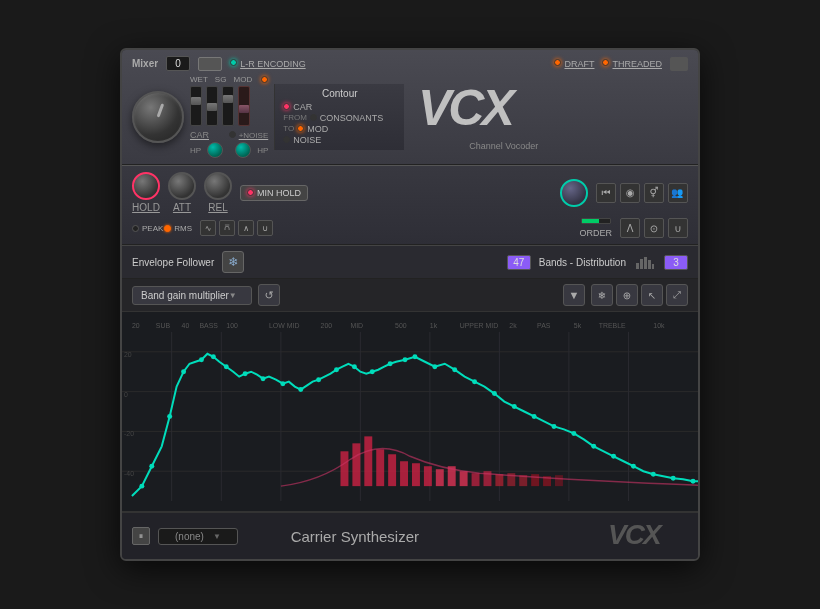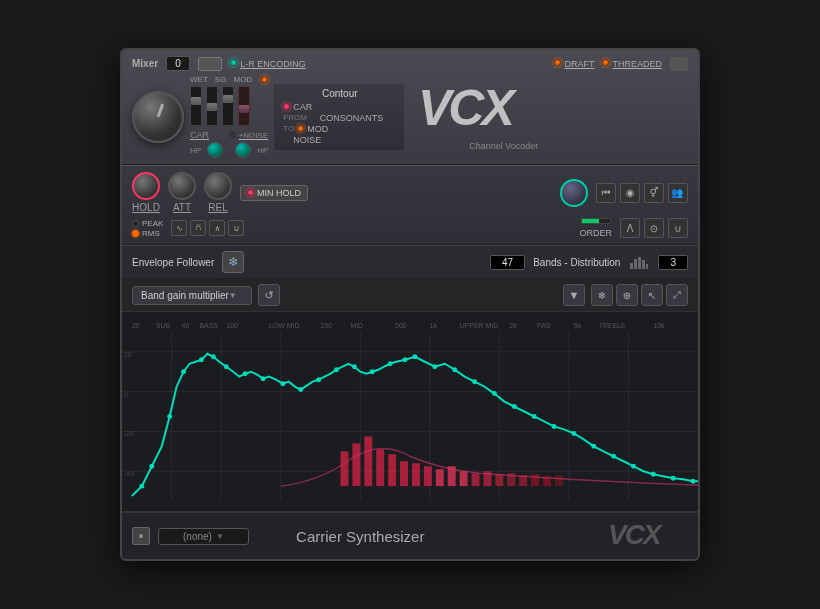--- a/index.html
+++ b/index.html
@@ -232,21 +232,21 @@
       width: 60%;
     }
 
     .peak-rms-section {
       display: flex;
       align-items: center;
       gap: 6px;
     }
     .radio-group {
       display: flex;
-      flex-direction: column;
+      flex-direction: row;
       gap: 1px;
     }
     .radio-item {
       display: flex;
       align-items: center;
       gap: 3px;
       font-size: 8px;
       color: #aaa;
     }
     .radio-dot {
@@ -293,24 +293,24 @@
       border: 1px solid #666;
       border-radius: 3px;
       display: flex;
       align-items: center;
       justify-content: center;
       font-size: 12px;
       color: #88aacc;
       cursor: pointer;
     }
     .bands-value {
-      background: #000000;
+      background: #8b5cf6;
       border: 1px solid #555;
       border-radius: 2px;
-      padding: 1px 11px;
+      padding: 1px 5px;
       color: #ddd;
       font-size: 10px;
       min-width: 24px;
       text-align: center;
     }
     .bands-label {
       font-size: 10px;
       color: #ccc;
     }
     .spacer { flex: 1; }
@@ -422,21 +422,21 @@
       align-items: center;
       justify-content: center;
       font-size: 9px;
       color: #aaa;
       cursor: pointer;
     }
     .carrier-dropdown {
       background: #1a1a1a;
       border: 1px solid #555;
       border-radius: 3px;
-      padding: 2px 24px;
+      padding: 2px 16px;
       font-size: 10px;
       color: #888;
       min-width: 80px;
       display: flex;
       align-items: center;
       gap: 4px;
     }
     .carrier-label {
       font-size: 15px;
       color: #aaa;

